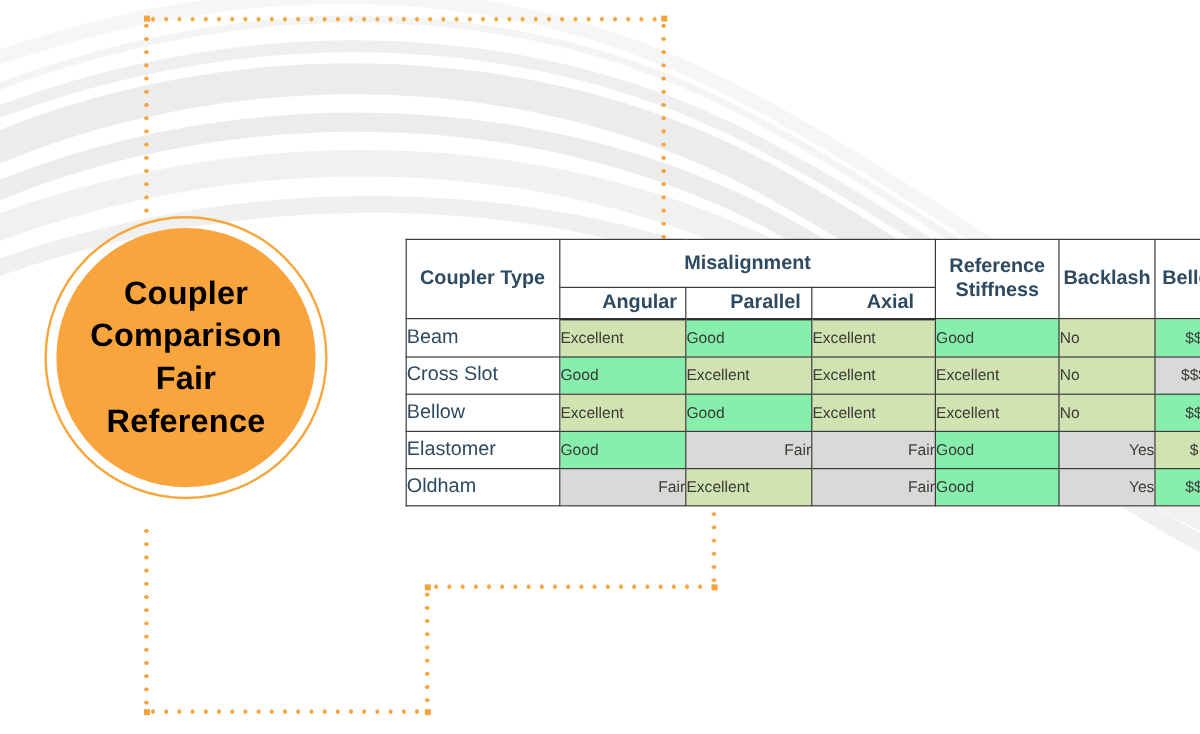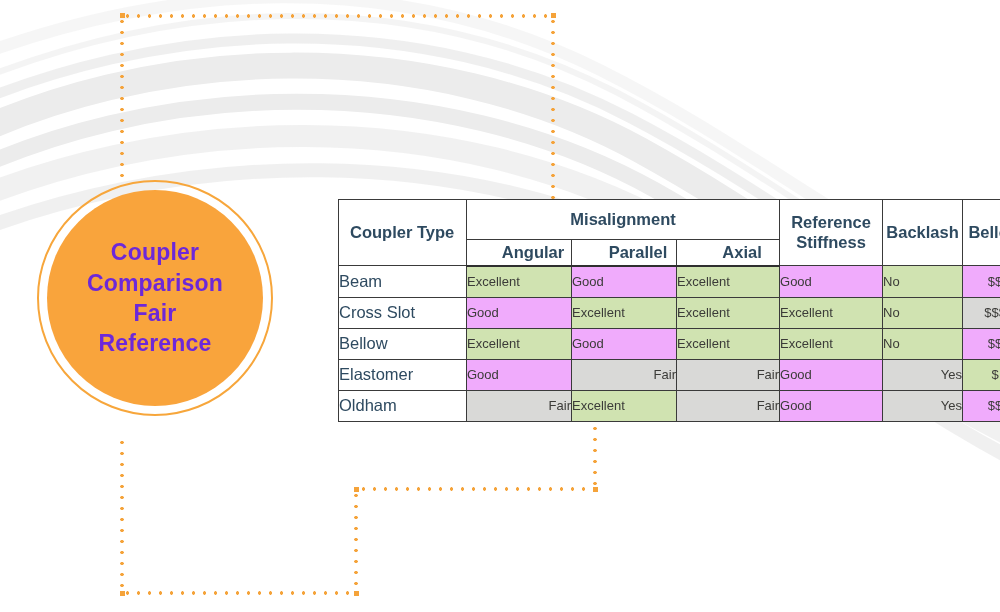--- a/index.html
+++ b/index.html
@@ -42,22 +42,22 @@
     border:2px solid #f7a63b;
     box-sizing:border-box;
   }
   #badge-disc{
     position:absolute;left:47px;top:190px;width:216px;height:216px;
     border-radius:50%;
     background:#f9a43c;
     display:flex;align-items:center;justify-content:center;
   }
   #badge-text{
-    color:#6d28d9;
-    font-size:23px;
+    color:#000000;
+    font-size:27px;
     font-weight:bold;
     line-height:1.32;
     text-align:center;
     letter-spacing:.2px;
     width:200px;
   }
 
   
   #table-wrap{
     position:absolute;left:306px;top:199px;width:689px;margin-left:32px;
@@ -102,21 +102,21 @@
   td.val{
     font-size:13px;
     color:#3b3b38;
     text-align:left;
     padding-left:10px;
     height:30px;
     font-weight:normal;
   }
   td.val.ctr{ text-align:center; padding-left:0; }
   td.c-green{ background:#d0e3b1; }
-  td.c-blue { background:#f0abfc; }
+  td.c-blue { background:#86efac; }
   td.c-gray { background:#d9d9d7;text-align:right; }
 
   
   tr.headbottom > th{ border-bottom:2px solid #2f2f2f; }
 </style>
 </head>
 <body>
 
 <div id="stage">
 

